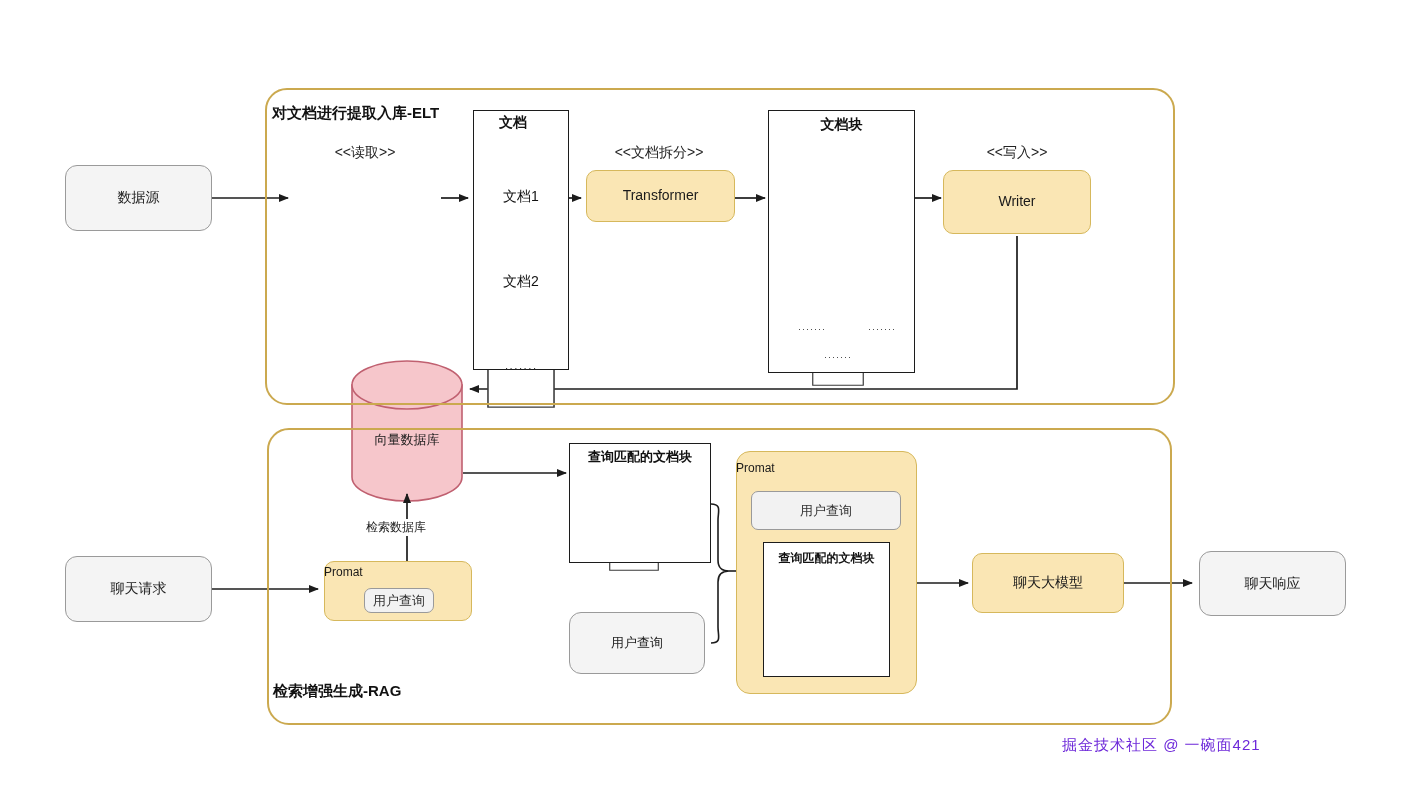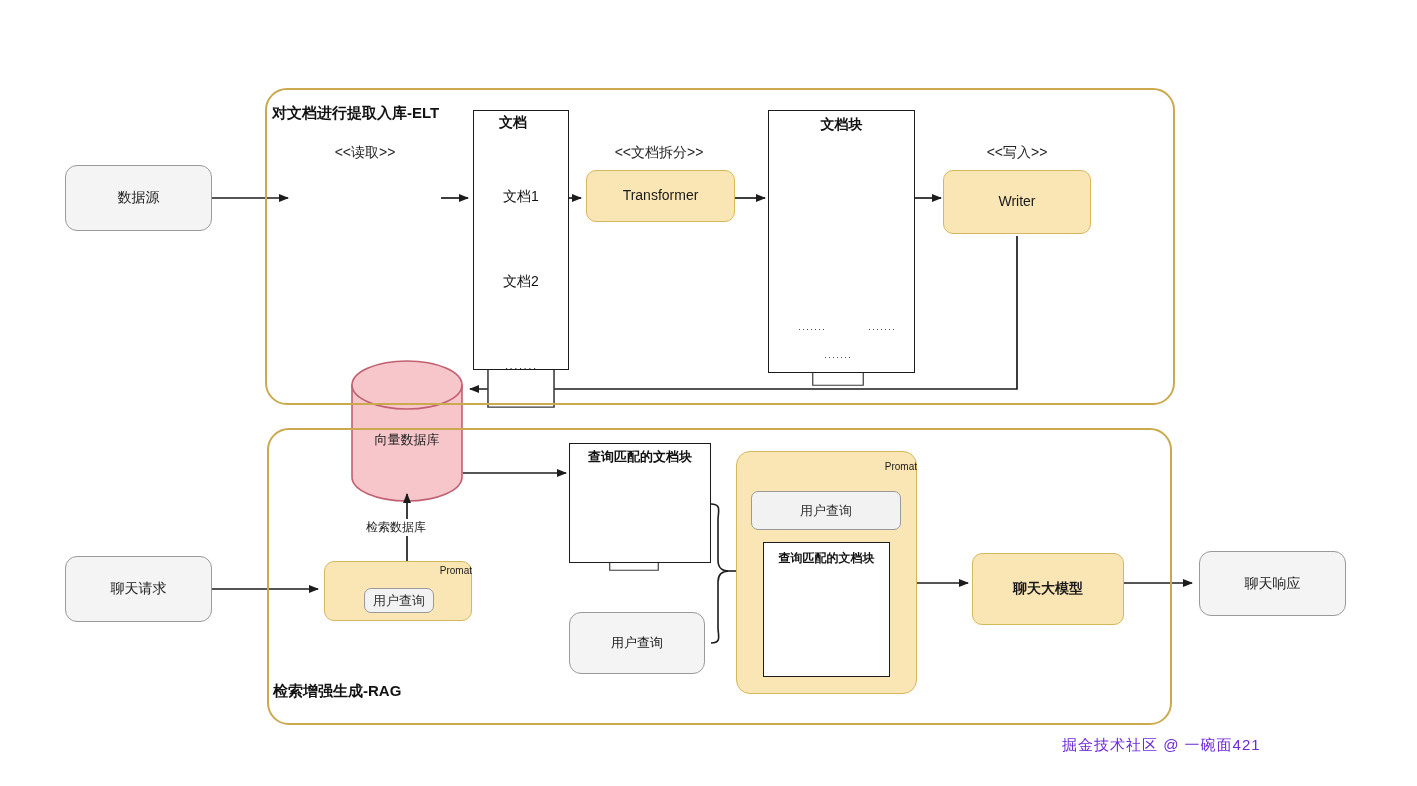--- a/index.html
+++ b/index.html
@@ -121,22 +121,22 @@
     border-radius: 7px;
     display: flex;
     align-items: center;
     justify-content: center;
     font-size: 13px;
     color: #333333;
   }
   .prompt-title {
     position: absolute;
     width: 100%;
-    text-align: right;
-    font-size: 10px;
+    text-align: left;
+    font-size: 12px;
     color: #1a1a1a;
   }
   
   .watermark {
     position: absolute;
     font-size: 15px;
     color: #6d28d9;
     white-space: nowrap;
     letter-spacing: 1px;
   }
@@ -261,19 +261,19 @@
   <div class="caption" style="left:569px; top:448px; width:142px; font-size:13px;">查询匹配的文档块</div>
 
   <div class="node gray" style="left:569px; top:612px; width:136px; height:62px; font-size:13px;">用户查询</div>
 
   <div class="node yellow" style="left:736px; top:451px; width:181px; height:243px; border-radius:14px;"></div>
   <div class="prompt-title" style="left:736px; top:461px; width:181px;">Promat</div>
   <div class="chip" style="left:751px; top:491px; width:150px; height:39px;">用户查询</div>
   <div class="node plain" style="left:763px; top:542px; width:127px; height:135px;"></div>
   <div class="caption" style="left:763px; top:550px; width:127px; font-size:12px;">查询匹配的文档块</div>
 
-  <div class="node yellow" style="left:972px; top:553px; width:152px; height:72px;font-weight:bold;">聊天大模型</div>
+  <div class="node yellow" style="left:972px; top:553px; width:152px; height:60px;">聊天大模型</div>
 
   <div class="node gray" style="left:1199px; top:551px; width:147px; height:65px;">聊天响应</div>
 
   <div class="watermark" style="left:1062px; top:736px;">掘金技术社区 @ 一碗面421</div>
 
 </div>
 
 </body></html>

